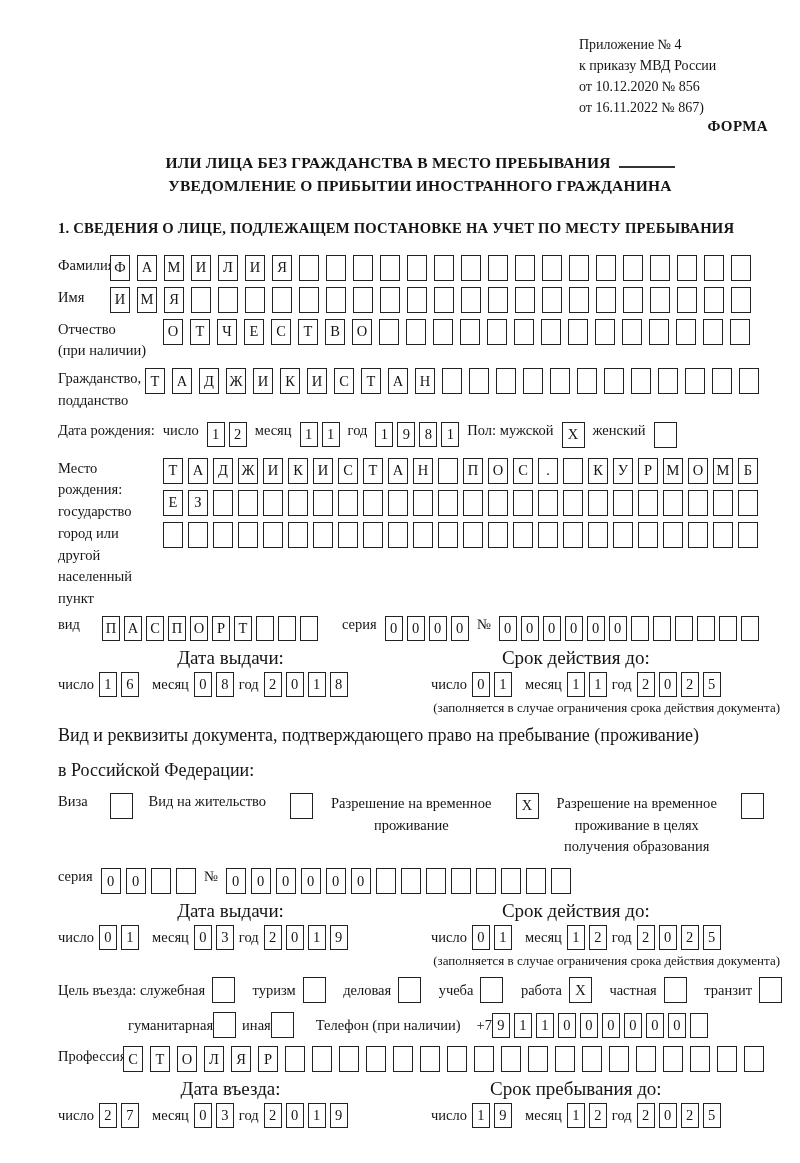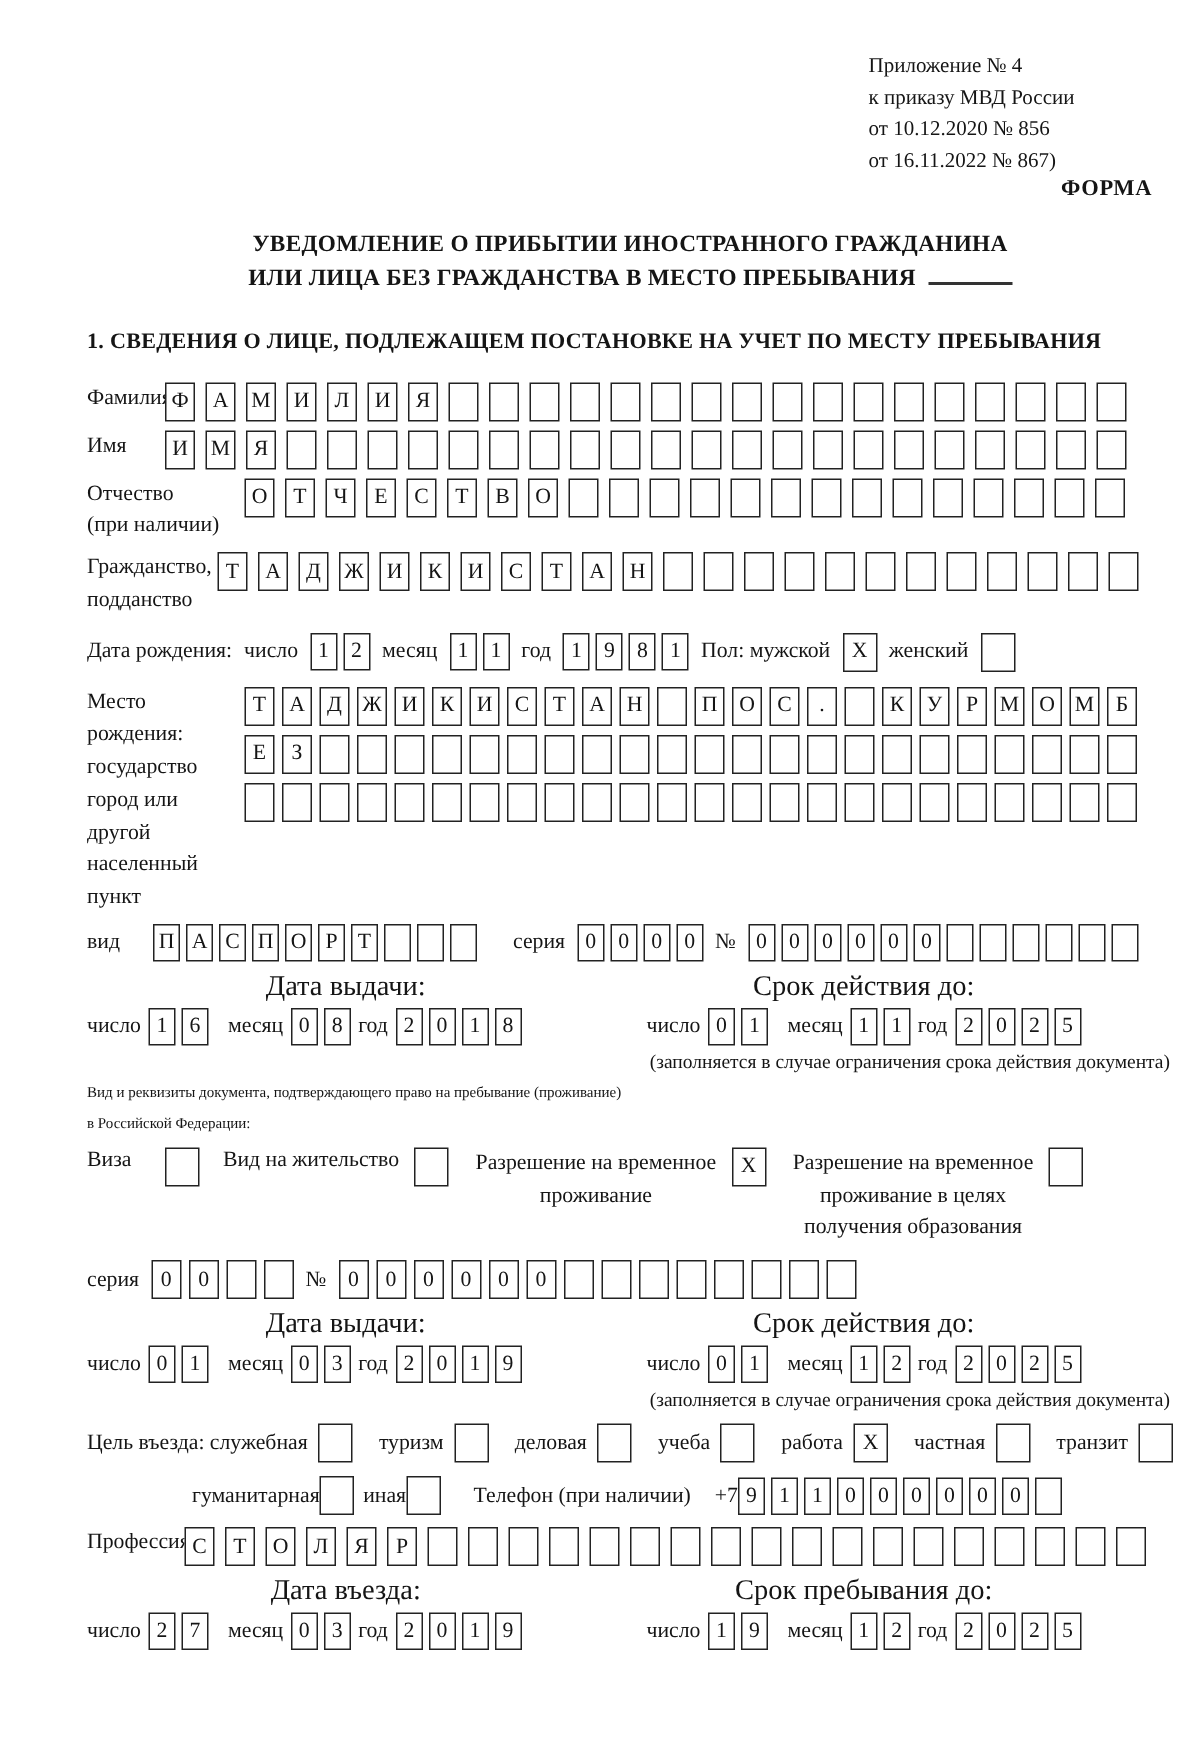--- a/index.html
+++ b/index.html
@@ -26,63 +26,63 @@
 
   
   .cells{display:flex;gap:7px;flex:none;}
   .cell{flex:none;display:flex;align-items:center;justify-content:center;
         width:20px;height:26px;border:1.8px solid #222;box-sizing:border-box;
         font-size:14.5px;background:#fff;}
   .cells.g5{gap:5px;}
   .cells.sm{gap:4px;} .cells.sm .cell{width:18px;height:25px;}
   .cells.cb .cell{width:23px;height:26px;}
 
-  .inlinerow{display:flex;align-items:center;gap:8px;font-size:14.5px;flex-wrap:nowrap;}
+  .inlinerow{display:flex;align-items:flex-start;gap:8px;font-size:14.5px;flex-wrap:nowrap;}
   .mt10{margin-top:10px;} .mt6{margin-top:6px;}
   .gap16{margin-left:16px;}
 
   .center-bold{text-align:center;font-weight:bold;font-size:14.5px;margin:8px 0 8px;}
 
   
   .dategrid{display:flex;margin-top:6px;}
   .dg-left{width:345px;flex:none;}
   .dg-right{flex:none;margin-left:28px;}
   .dg-head{text-align:center;font-size:19px;margin-bottom:3px;}
   .dg-row{display:flex;align-items:center;gap:5px;font-size:14.5px;}
   .note-right{text-align:right;font-size:13px;margin-top:3px;padding-right:2px;}
 
-  .para{font-size:10px;line-height:1.75;margin:4px 0 0;}
+  .para{font-size:18px;line-height:1.75;margin:4px 0 0;}
 
   
   .cbrow{display:flex;align-items:flex-start;margin:6px 0 10px;font-size:14.5px;}
-  .cbitem{display:flex;align-items:flex-start;gap:10px;}
+  .cbitem{display:flex;align-items:flex-start;gap:24px;}
   .cb-center{text-align:center;white-space:pre-line;line-height:1.5;}
 
   .purpose{display:flex;align-items:center;justify-content:space-between;font-size:14.5px;margin-top:8px;}
   .pitem{display:flex;align-items:center;gap:7px;}
   .purpose2{display:flex;align-items:center;gap:0;font-size:14.5px;margin:9px 0 8px 70px;}
 </style>
 </head>
 <body>
 
 <div class="page">
 
   <div class="hdr">
     <div>Приложение № 4</div>
     <div>к приказу МВД России</div>
     <div>от 10.12.2020 № 856</div>
     <div>от 16.11.2022 № 867)</div>
   </div>
   <div class="forma">ФОРМА</div>
 
   <div class="title">
-    <div>УВЕДОМЛЕНИЕ О ПРИБЫТИИ ИНОСТРАННОГО ГРАЖДАНИНА</div>
     <div>
       <span>ИЛИ ЛИЦА БЕЗ ГРАЖДАНСТВА В МЕСТО ПРЕБЫВАНИЯ</span><span class="u-line"></span>
     </div>
+    <div>УВЕДОМЛЕНИЕ О ПРИБЫТИИ ИНОСТРАННОГО ГРАЖДАНИНА</div>
   </div>
 
   <div class="sec-head">1. СВЕДЕНИЯ О ЛИЦЕ, ПОДЛЕЖАЩЕМ ПОСТАНОВКЕ НА УЧЕТ ПО МЕСТУ ПРЕБЫВАНИЯ</div>
 
   <div class="formbody">
 
     <div class="frow">
       <div class="flabel lw-52">Фамилия</div>
       <div class="cells">
           <span class="cell">Ф</span>

